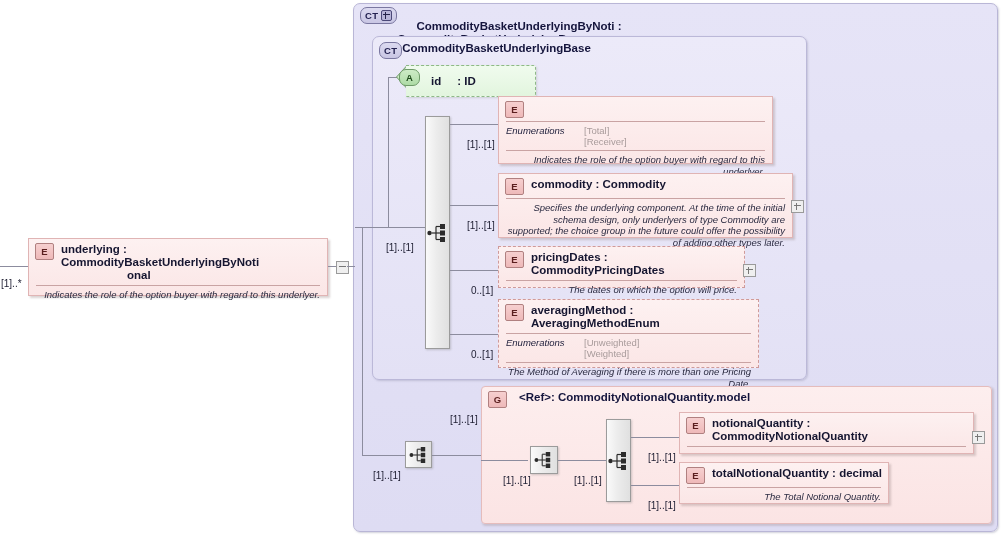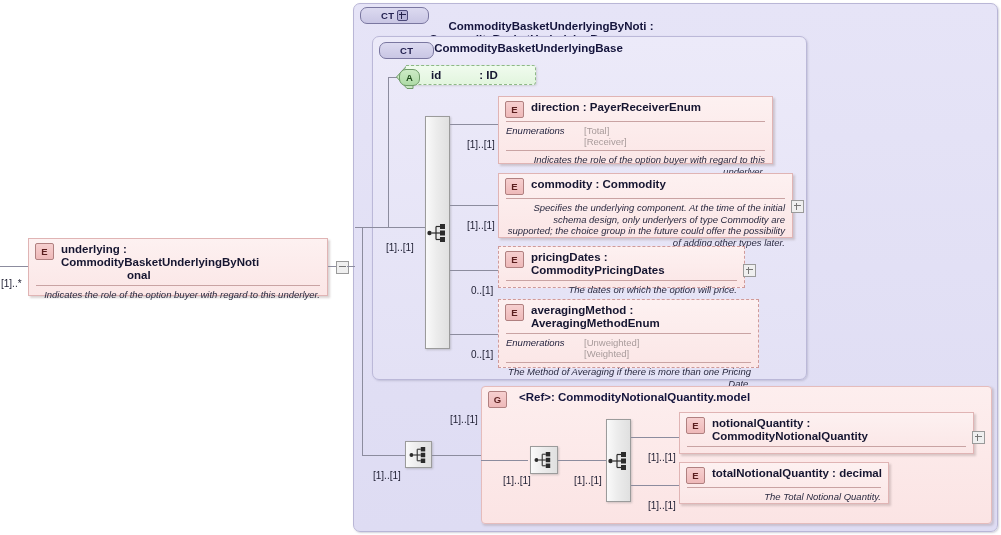--- a/index.html
+++ b/index.html
@@ -46,21 +46,21 @@
   
   .tag-ct {
     display: inline-flex; align-items: center; justify-content: center;
     background: linear-gradient(180deg,#dcdaf0,#c9c6e4);
     border: 1px solid #7a77a0;
     border-radius: 7px;
     color: #232150;
     font-weight: bold;
     font-size: 9.5px;
     letter-spacing: .3px;
-    padding: 0 20px;
+    padding: 0 4px;
     height: 15px;
     position: relative;
   }
   .tag-ct .plusglyph {
     display: inline-block;
     width: 9px; height: 9px; margin-left: 3px;
     border: 1px solid #4b4878;
     border-radius: 2px;
     background: #b7b4d8;
     position: relative;
@@ -198,24 +198,24 @@
     <span class="tag-ct">CT</span>
     <span>CommodityBasketUnderlyingBase</span>
   </div>
 
   <div class="ln lnv" style="left:388px; top:77px; height:150px;"></div>
   <div class="ln lnh" style="left:388px; top:77px; width:10px;"></div>
 
   <svg class="abs" style="left:396px; top:65px;" width="18" height="24">
     <polygon points="11,0.5 17,0.5 17,23.5 11,23.5 0.5,12" fill="#cdebc6" stroke="#6e9a68" stroke-width="1"></polygon>
   </svg>
-  <div class="abs abox" style="left:406px; top:65px; width:130px; height:20px; border-left:none; border-radius:0 3px 3px 0;">
+  <div class="abs abox" style="left:406px; top:65px; width:130px; height:32px; border-left:none; border-radius:0 3px 3px 0;">
     <span class="tag-a" style="margin-left:-2px; visibility:hidden;">A</span>
     <span>id</span>
-    <span style="margin-left:38px;">: ID</span>
+    <span style="margin-left:16px;">: ID</span>
   </div>
 
   <div class="abs" style="left:399px; top:69px; width:19px; height:15px;">
     <span class="tag-a">A</span>
   </div>
 
   <div class="abs compositor" style="left:425px; top:116px; width:25px; height:233px;">
     <svg width="22" height="18" viewBox="0 0 22 18">
       <circle cx="2.5" cy="9" r="2.2" fill="#2b2b2b"></circle>
       <line x1="4.5" y1="9" x2="9" y2="9" stroke="#2b2b2b" stroke-width="1.2"></line>
@@ -240,21 +240,20 @@
 
   <div class="ln lnh" style="left:450px; top:270px; width:48px;"></div>
   <div class="card" style="left:471px; top:259px;">0..[1]</div>
 
   <div class="ln lnh" style="left:450px; top:334px; width:48px;"></div>
   <div class="card" style="left:471px; top:323px;">0..[1]</div>
 
   <div class="abs ebox" style="left:498px; top:96px; width:275px; height:68px;">
     <div class="etitle">
       <span class="tag-e">E</span>
-      <span>direction : PayerReceiverEnum</span>
     </div>
     <div class="sep"></div>
     <div class="enums">
       <span class="enum-label">Enumerations</span>
       <span class="enum-vals">
         <span>[Total]</span><br>
         <span>[Receiver]</span>
       </span>
     </div>
     <div class="sep"></div>

